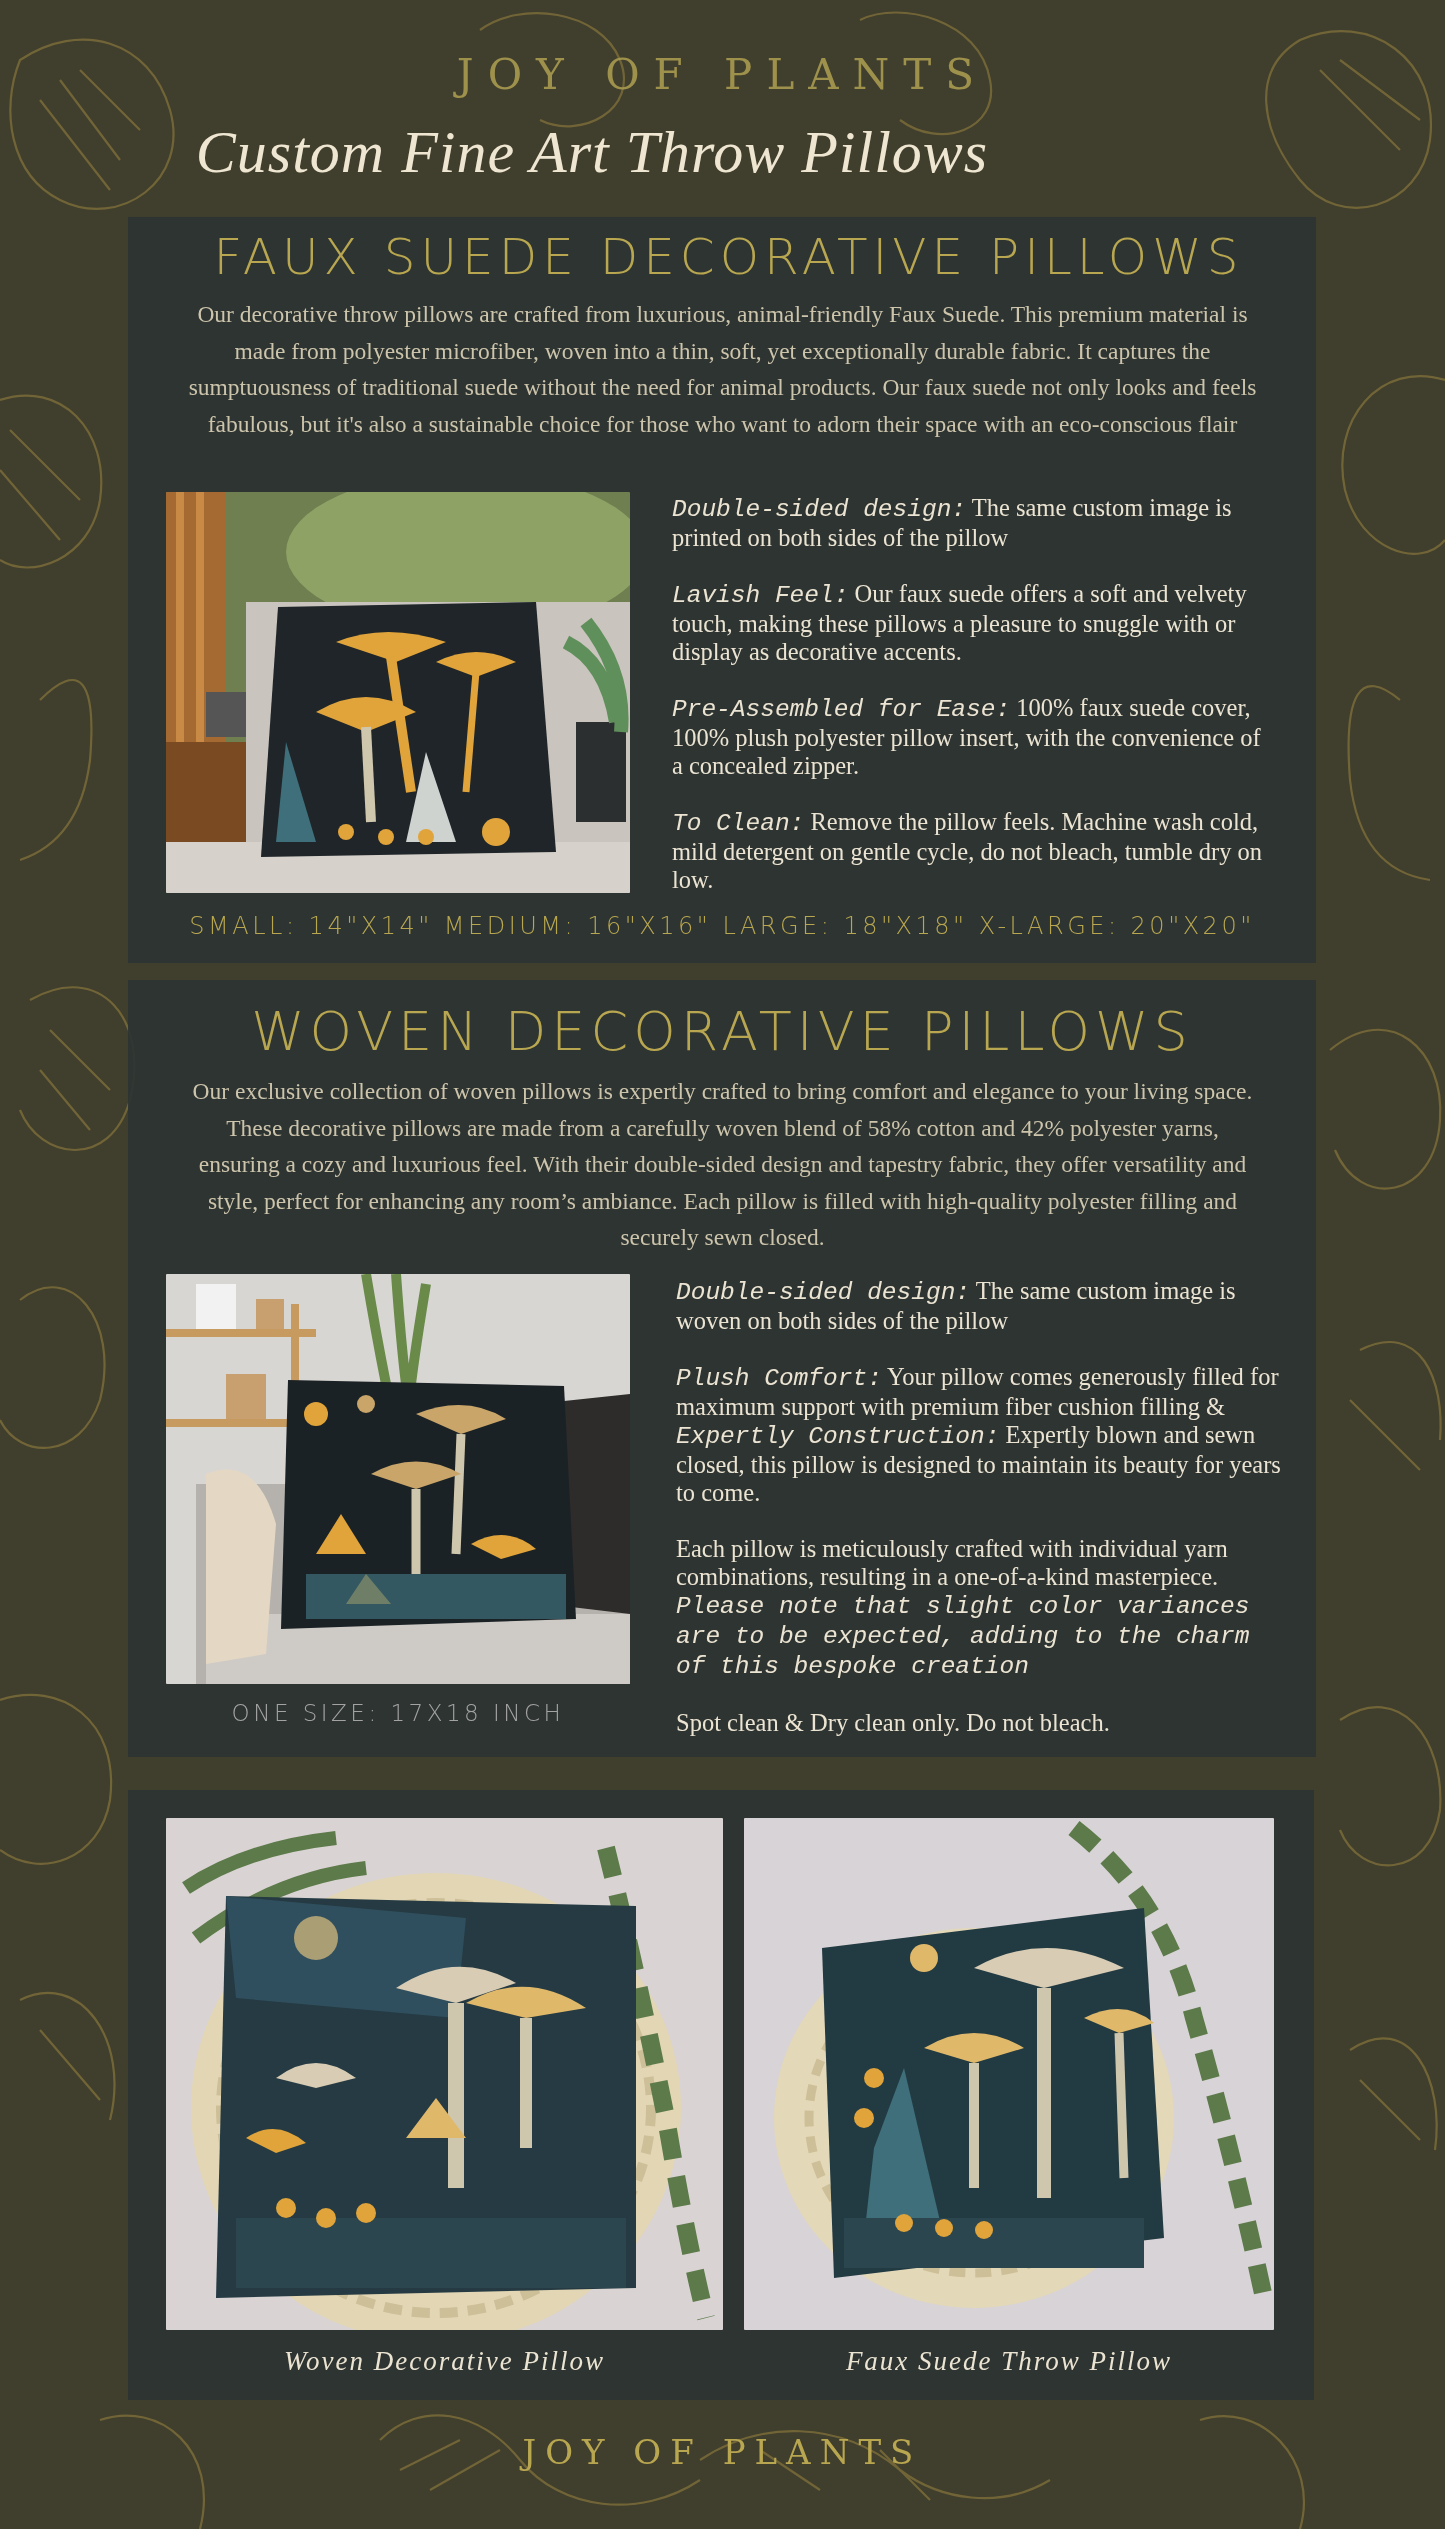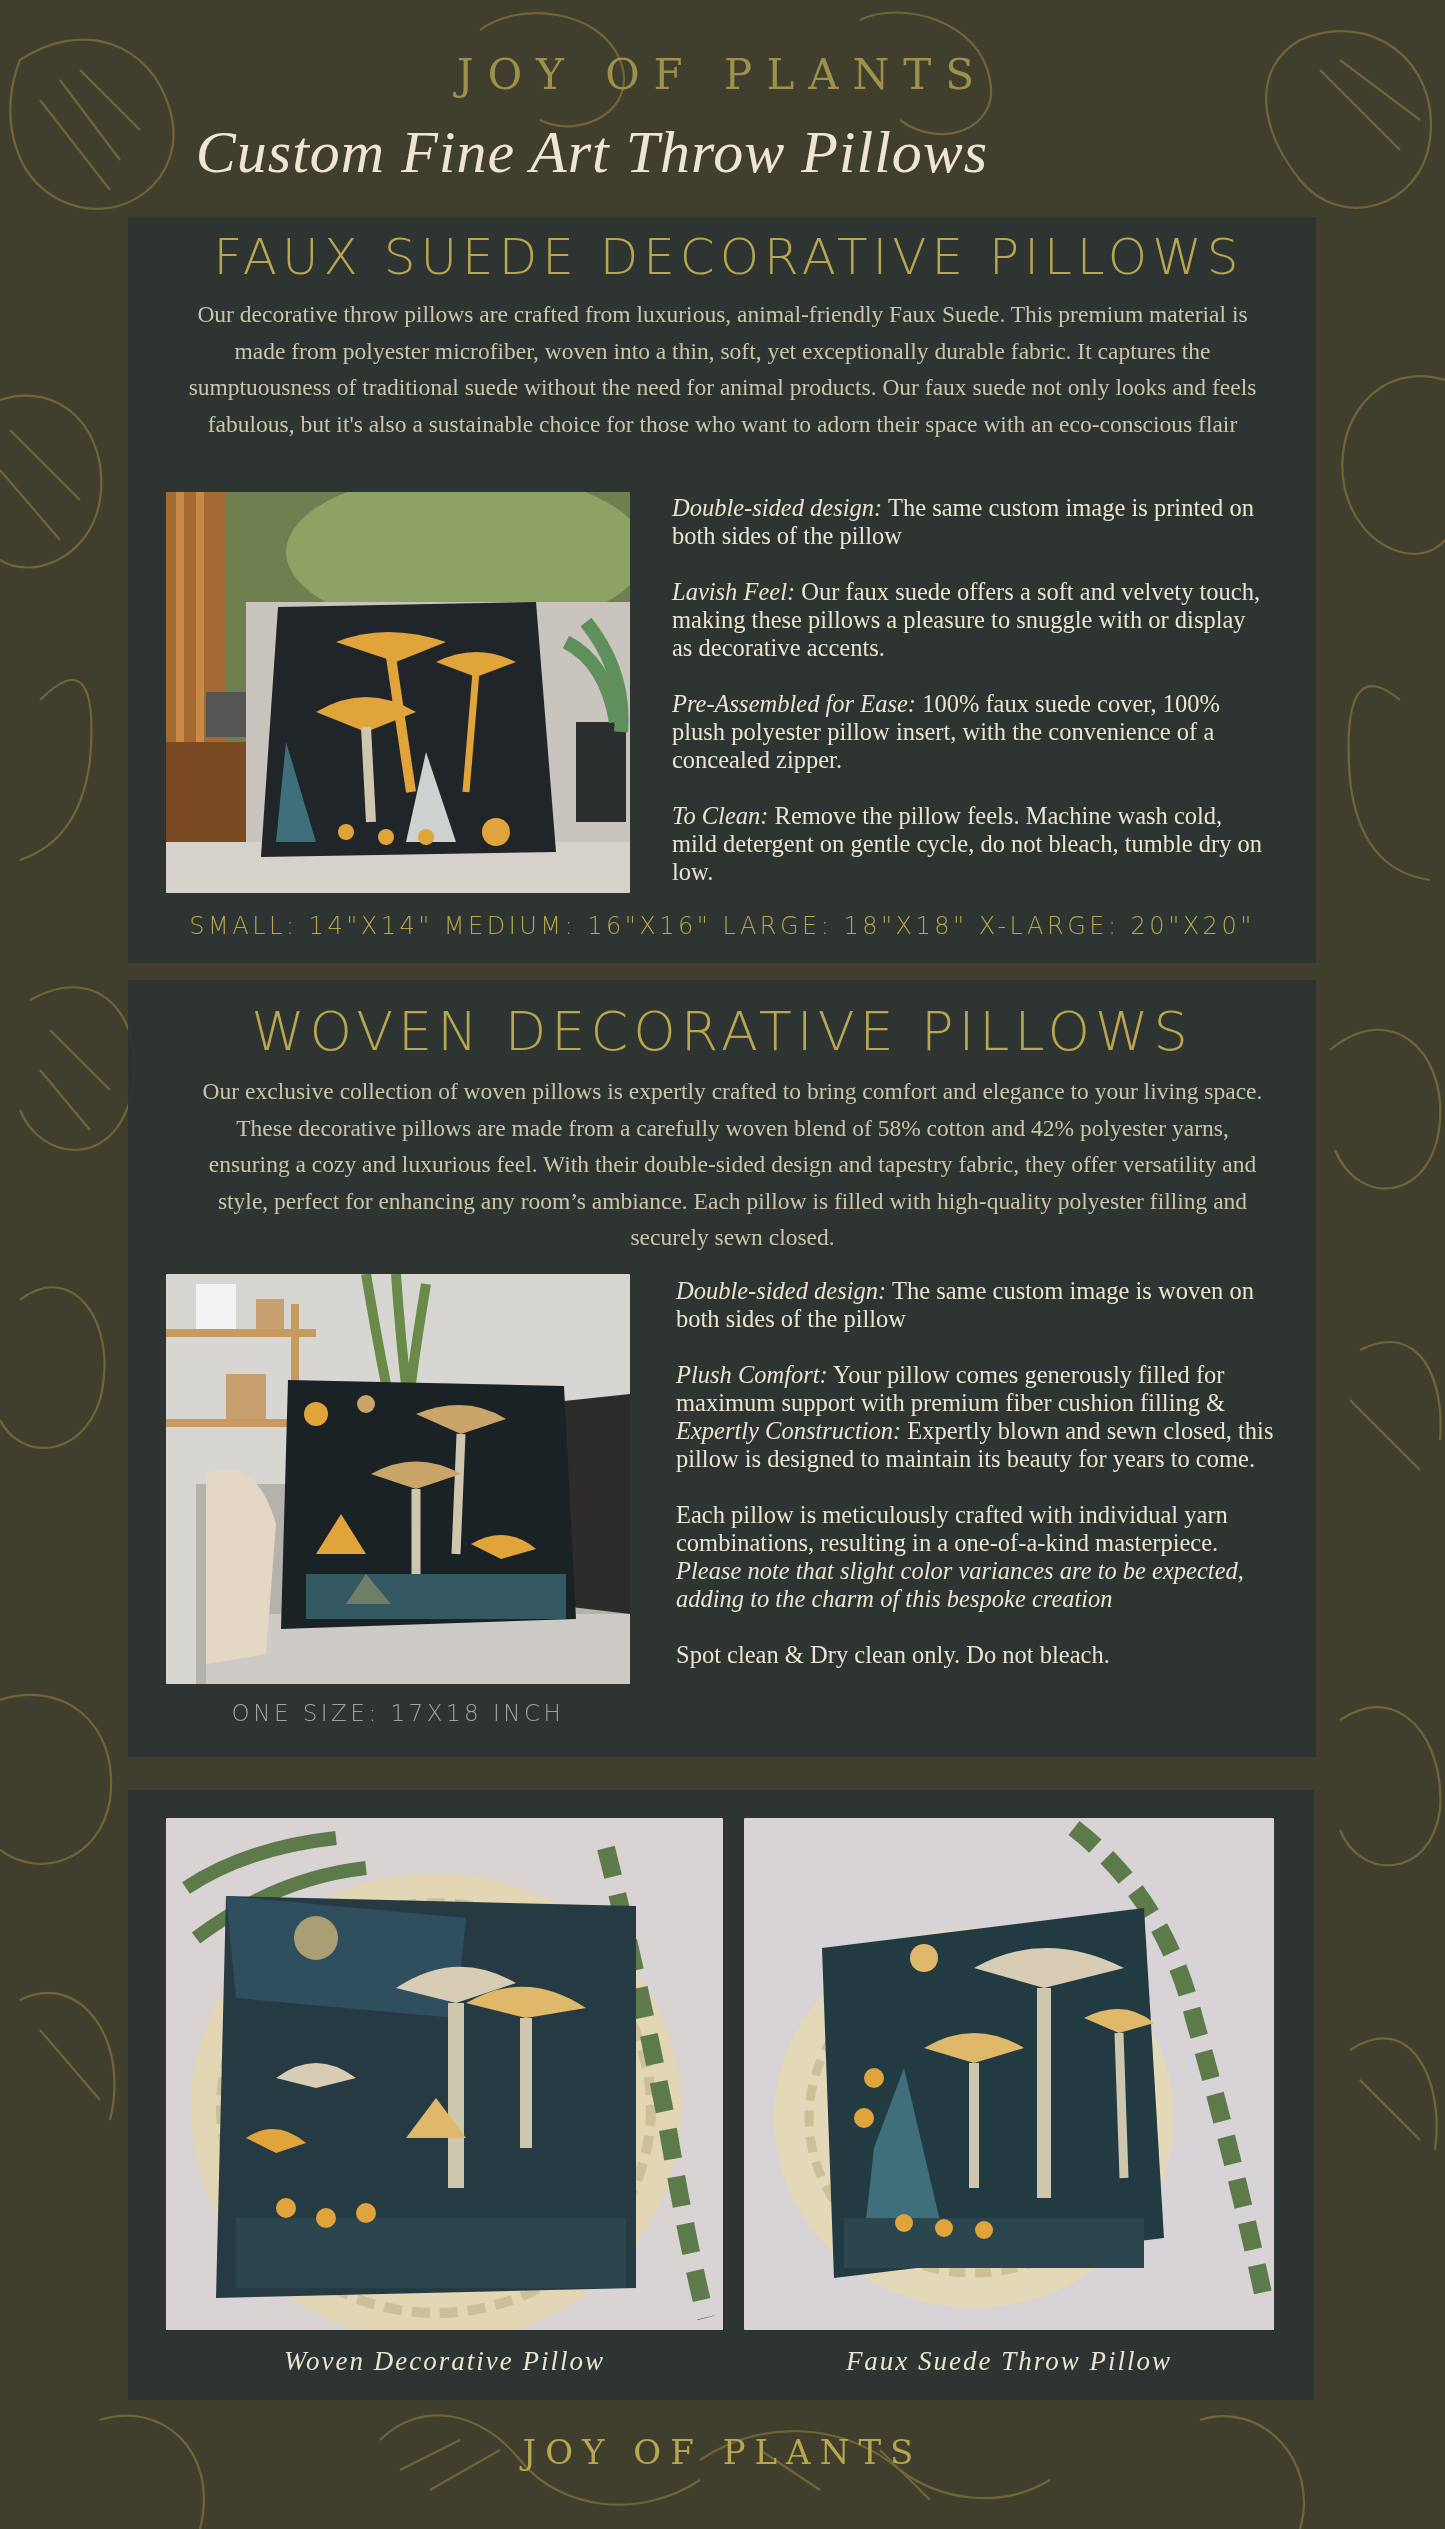--- a/index.html
+++ b/index.html
@@ -39,28 +39,28 @@
   }
   .t1 { top: 228px; font-size: 50px; padding-left: 13px; }
   .t2 { top: 1000px; font-size: 54px; }
 
   .intro {
     left: 175px; width: 1095px; text-align: center;
     color: #cdc4ac; font-family: "Liberation Serif", serif;
     font-size: 23.5px; line-height: 36.5px;
   }
   .i1 { top: 296px; }
-  .i2 { top: 1073px; left: 200px; width: 1065px; }
+  .i2 { top: 1073px; left: 190px; width: 1065px; }
 
   .feat {
     color: #ece4d3; font-family: "Liberation Serif", serif;
     font-size: 24.5px; line-height: 28px;
   }
   .feat p { margin-bottom: 28px; }
-  .feat em { font-style: italic; }
+  .feat em { font-style: italic; font-family: Liberation Mono, monospace; }
   .f1 { left: 672px; top: 494px; width: 600px; }
   .f2 { left: 676px; top: 1277px; width: 610px; }
 
   .photo { overflow: hidden; border-radius: 1px; }
   .ph1 { left: 166px; top: 492px; width: 464px; height: 401px; }
   .ph2 { left: 166px; top: 1274px; width: 464px; height: 410px; }
   .ph3 { left: 166px; top: 1818px; width: 557px; height: 512px; }
   .ph4 { left: 744px; top: 1818px; width: 530px; height: 512px; }
   .photo svg { width: 100%; height: 100%; display: block; }
 

